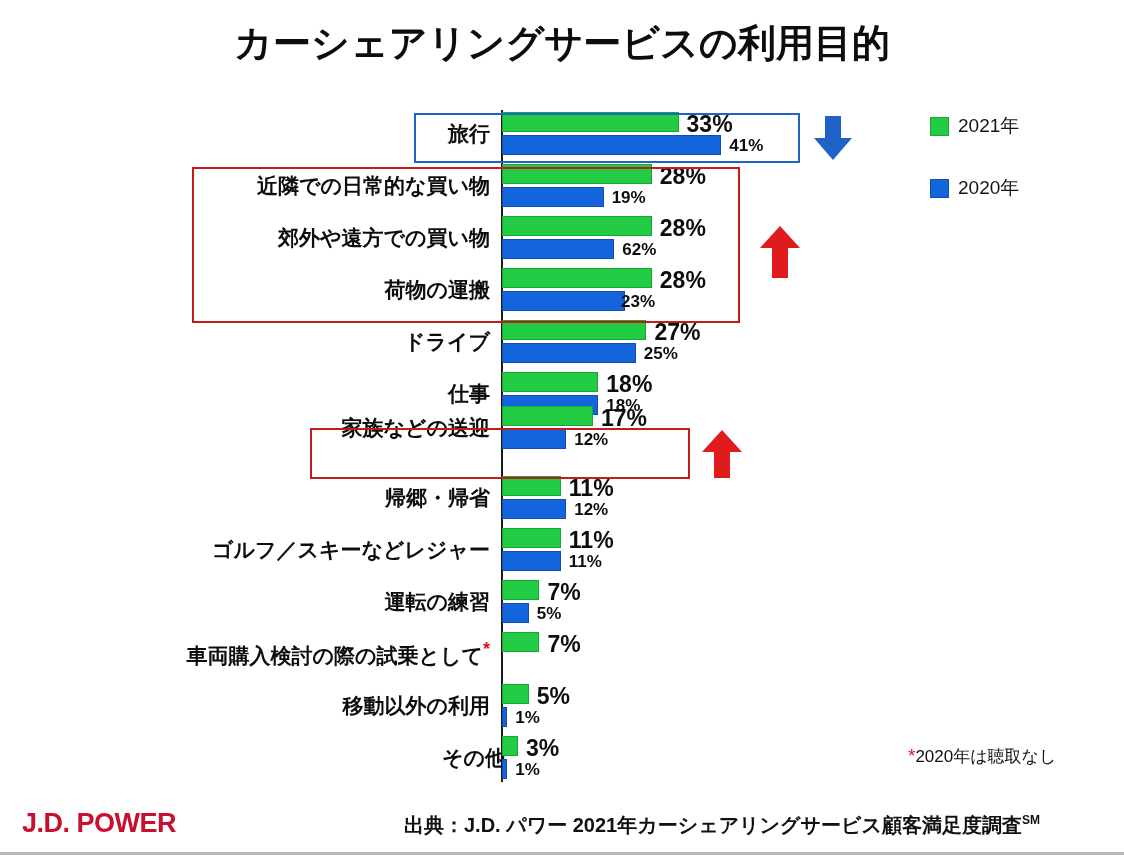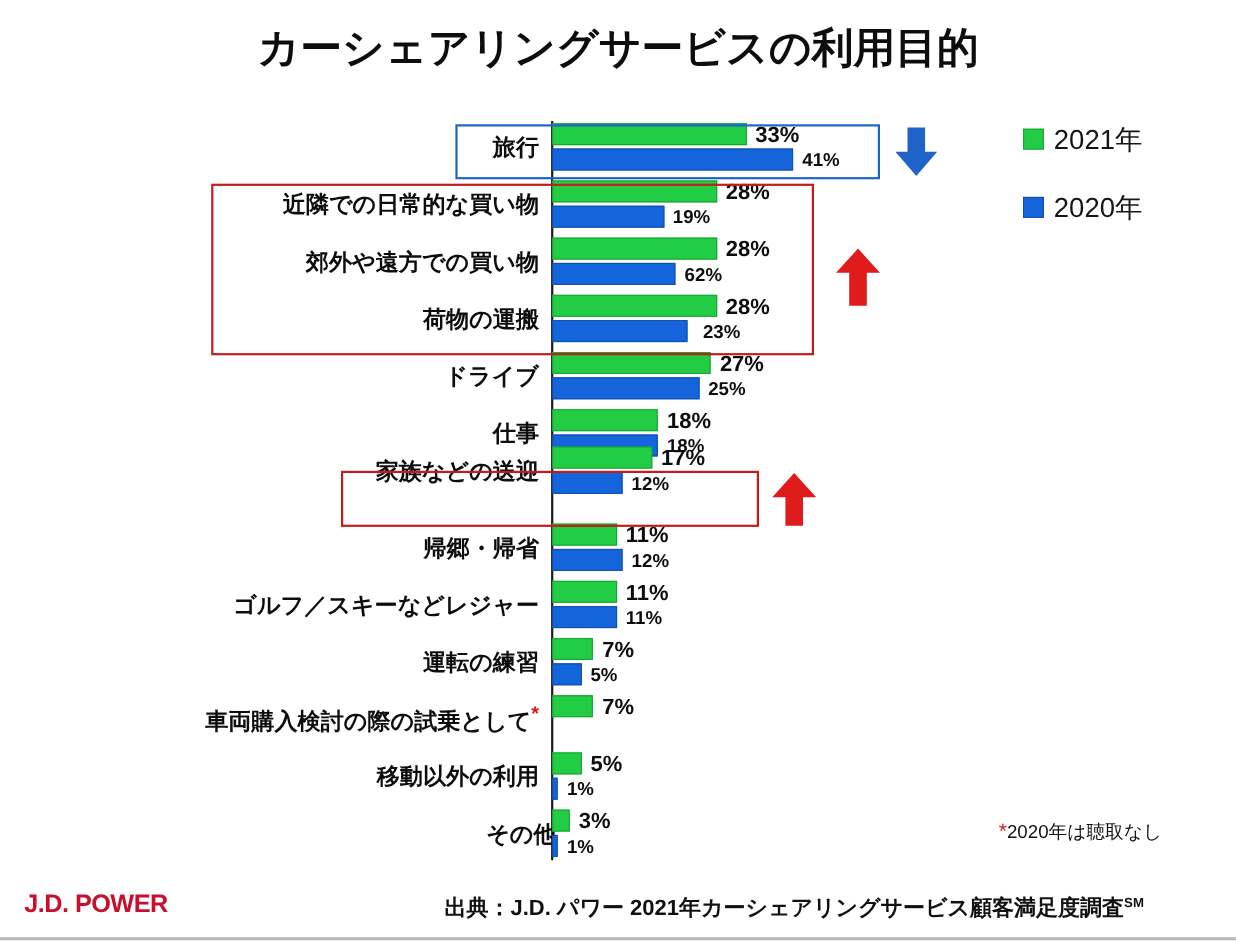--- a/index.html
+++ b/index.html
@@ -72,21 +72,21 @@
   }
   .bar.g{ top:1px;  background:#22cc44; border:1px solid #18a634;}
   .bar.b{ top:24px; background:#1464dc; border:1px solid #0f4fb0;}
   .val{
     position:absolute;
     font-weight:bold;
     color:#0d0d0d;
     white-space:nowrap;
     line-height:1;
   }
-  .val.g{ top:2px;  font-size:20px;}
+  .val.g{ top:2px;  font-size:23px;}
   .val.b{ top:26px; font-size:17px;}
   
   #axis{
     position:absolute;
     left:501px;
     top:110px;
     width:2px;
     height:672px;
     background:#1a1a1a;
   }
@@ -126,39 +126,39 @@
     margin-bottom:36px;
   }
   .legend-swatch{
     width:19px;height:19px;
     margin-right:9px;
     box-sizing:border-box;
   }
   .legend-swatch.g{background:#22cc44;border:1px solid #18a634;}
   .legend-swatch.b{background:#1464dc;border:1px solid #0f4fb0;}
   .legend-text{
-    font-size:25px;
+    font-size:19px;
     color:#151515;
     white-space:nowrap;
     text-align:center;
   }
   
   #footnote{
     position:absolute;
     left:908px; top:745px;
     font-size:17px;
     color:#111;
     white-space:nowrap;
   }
   #footnote .star{ color:#d81515; font-size:19px; }
   
   #logo{
     position:absolute;
     left:22px; top:808px;
-    font-size:23px;
+    font-size:27px;
     font-weight:bold;
     color:#c8102e;
     letter-spacing:-0.5px;
     white-space:nowrap;
   }
   #source{
     position:absolute;
     left:404px; top:812px;
     font-size:20px;
     font-weight:bold;
@@ -203,21 +203,21 @@
           <div class="bar b" style="width: 112.35px;"></div>
           <div class="val b" style="left: 120.35px;">62%</div>
         </div>
       </div>
       <div class="row" style="top: 156px;">
         <div class="cat-label">荷物の運搬</div>
         <div class="bars">
           <div class="bar g" style="width: 149.8px;"></div>
           <div class="val g" style="left: 157.8px;">28%</div>
           <div class="bar b" style="width: 123.05px;"></div>
-          <div class="val b" style="left: 137px;">23%</div>
+          <div class="val b" style="left: 119px;">23%</div>
         </div>
       </div>
       <div class="row" style="top: 208px;">
         <div class="cat-label">ドライブ</div>
         <div class="bars">
           <div class="bar g" style="width: 144.45px;"></div>
           <div class="val g" style="left: 152.45px;">27%</div>
           <div class="bar b" style="width: 133.75px;"></div>
           <div class="val b" style="left: 141.75px;">25%</div>
         </div>

